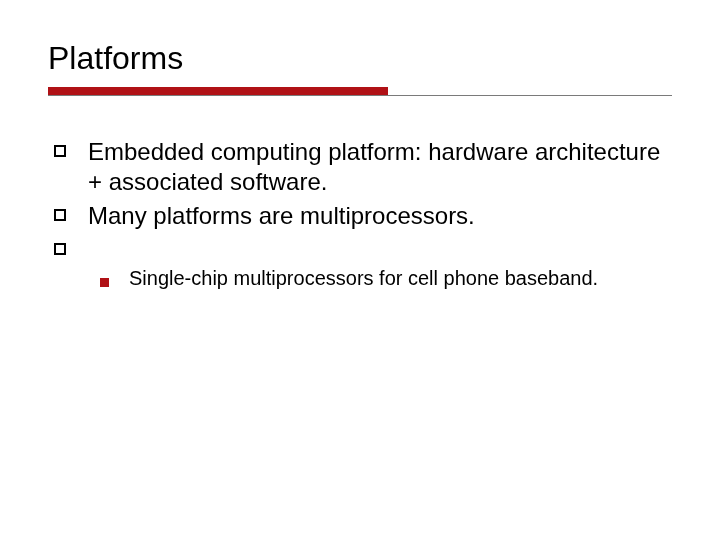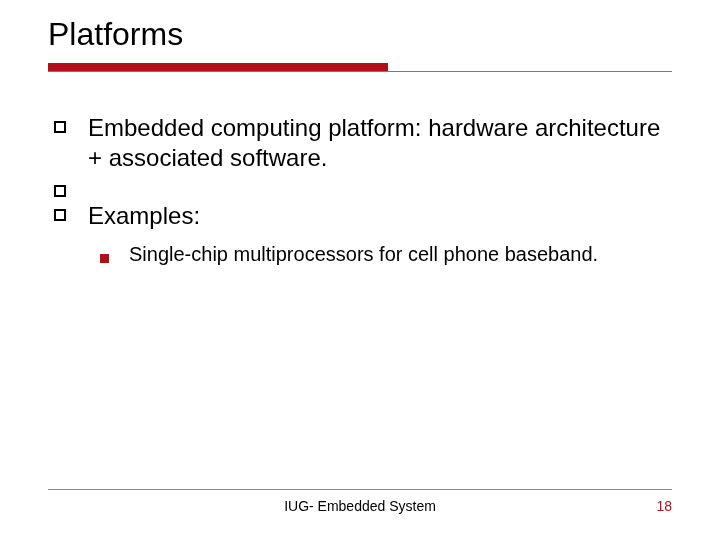--- a/index.html
+++ b/index.html
@@ -1,17 +1,17 @@
 <!DOCTYPE html>
 <html><head>
 <meta charset="utf-8">
 <style>
   * { margin: 0; padding: 0; box-sizing: border-box; }
   html, body { width: 720px; height: 540px; background: #fff; font-family: Arial, Helvetica, sans-serif; color: #000; }
-  .slide { width: 720px; height: 540px; position: relative; padding: 16px 48px 60px 48px; }
+  .slide { width: 720px; height: 540px; position: relative; padding: 40px 48px 60px 48px; }
   .title { font-size: 32px; font-weight: 400; margin-bottom: 10px; }
   .rule-wrap { position: relative; height: 10px; margin-bottom: 24px; }
   .rule-red { position: absolute; left: 0; top: 0; width: 340px; height: 9px; background: #b01116; }
   .rule-line { position: absolute; left: 0; top: 8px; right: 0; height: 1px; background: #7a7a7a; }
   .body { padding-left: 6px; margin-top: 40px; }
   .l1 { display: flex; align-items: flex-start; margin-bottom: 4px; }
   .l1 .bullet { width: 12px; height: 12px; border: 2px solid #000; margin-top: 8px; margin-right: 22px; flex: 0 0 auto; }
   .l1 .txt { font-size: 24px; line-height: 1.25; }
   .sub { padding-left: 46px; margin-top: 10px; }
   .l2 { display: flex; align-items: center; margin-bottom: 4px; }
@@ -37,37 +37,30 @@
 
   <div class="body">
 
     <div class="l1">
       <span class="bullet"></span>
       <span class="txt">Embedded computing platform: hardware architecture + associated software.</span>
     </div>
 
     <div class="l1">
       <span class="bullet"></span>
+      <span class="txt">Many platforms are multiprocessors.</span>
     </div>
 
     <div class="l1">
       <span class="bullet"></span>
-      <span class="txt">Examples:</span>
     </div>
 
     <div class="sub">
       <div class="l2">
         <span class="sq"></span>
         <span class="txt">Single-chip multiprocessors for cell phone baseband.</span>
       </div>
     </div>
 
   </div>
 
-  <div class="footer">
-    <div class="footer-line"></div>
-    <div class="footer-row">
-      <span class="footer-center">IUG- Embedded System</span>
-      <span class="footer-right">18</span>
-    </div>
-  </div>
 
 </div>
 
 </body></html>

